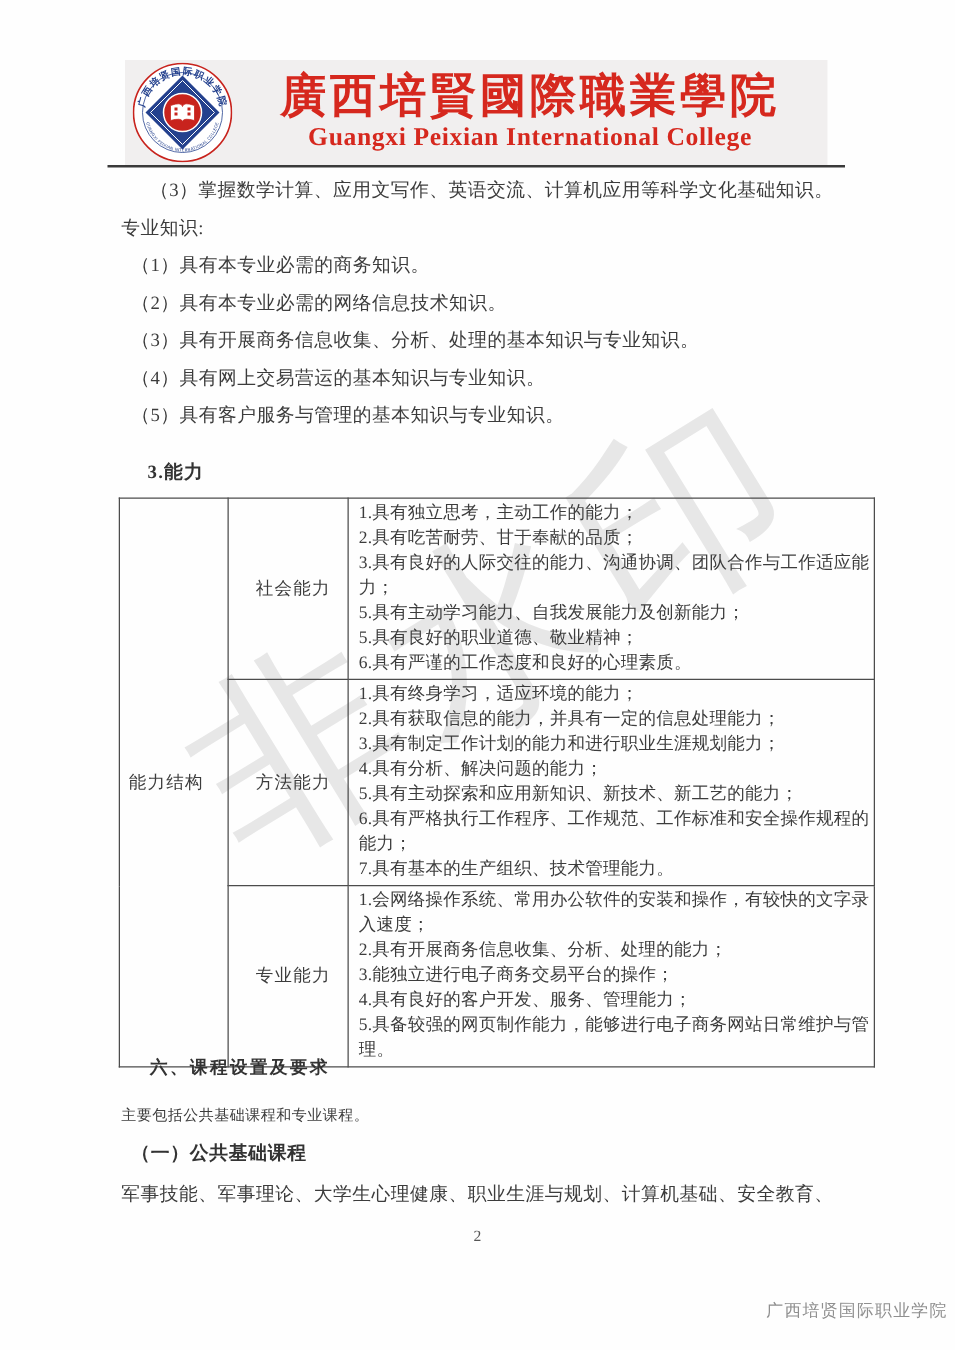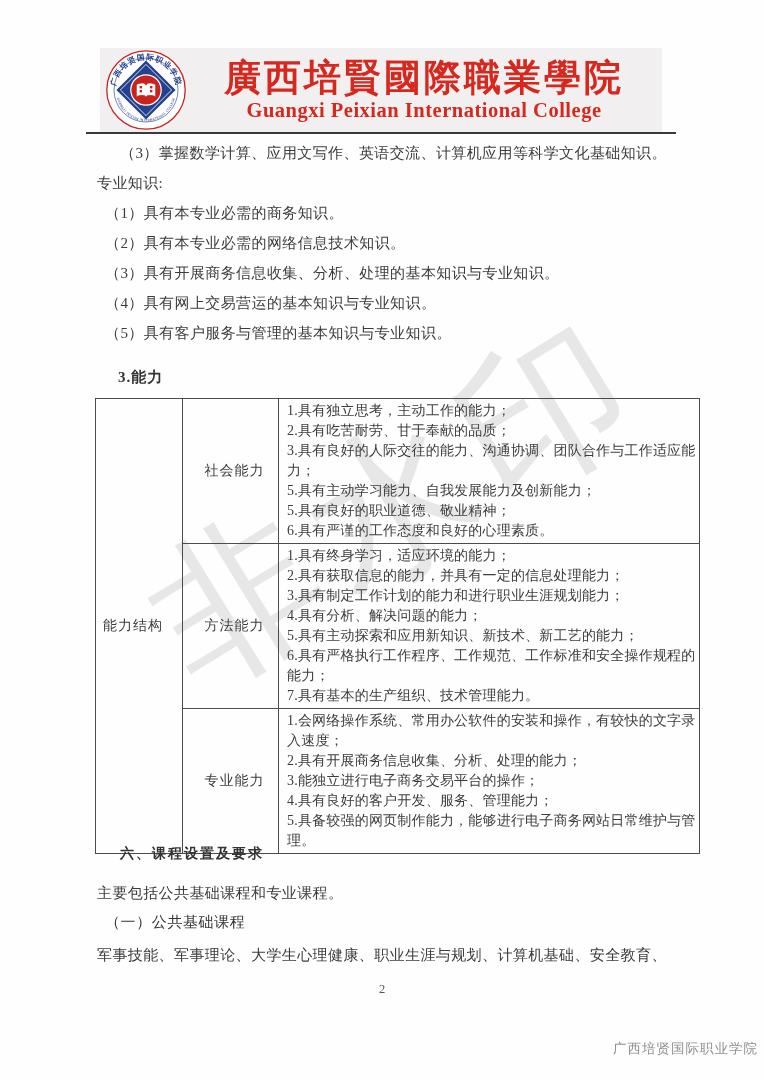--- a/index.html
+++ b/index.html
@@ -68,25 +68,25 @@
   td.c2{width:85px;text-align:center;padding-left:9px;vertical-align:middle;letter-spacing:1px;}
   td.c3{width:410px;vertical-align:middle;padding:2px 2px 2px 8px;}
   .cell-item{line-height:20px;letter-spacing:0.2px;word-break:break-all;}
   
   .six-heading{
     position:absolute;left:120px;top:845px;
     font-size:14px;font-weight:bold;color:#333;letter-spacing:2px;
   }
   .six-intro{
     position:absolute;left:97px;top:884px;
-    font-size:15px;letter-spacing:0.4px;
+    font-size:12px;letter-spacing:0.4px;
   }
   .sub-heading{
     position:absolute;left:105px;top:913px;
-    font-size:15px;font-weight:normal;color:#333;letter-spacing:0.6px;
+    font-size:15px;font-weight:bold;color:#333;letter-spacing:0.6px;
   }
   .course-line{
     position:absolute;left:97px;top:946px;width:580px;
     font-size:15px;letter-spacing:0.4px;white-space:nowrap;
   }
   
   .page-number{
     position:absolute;left:0;top:982px;width:100%;
     text-align:center;font-size:12.5px;color:#555;
   }

